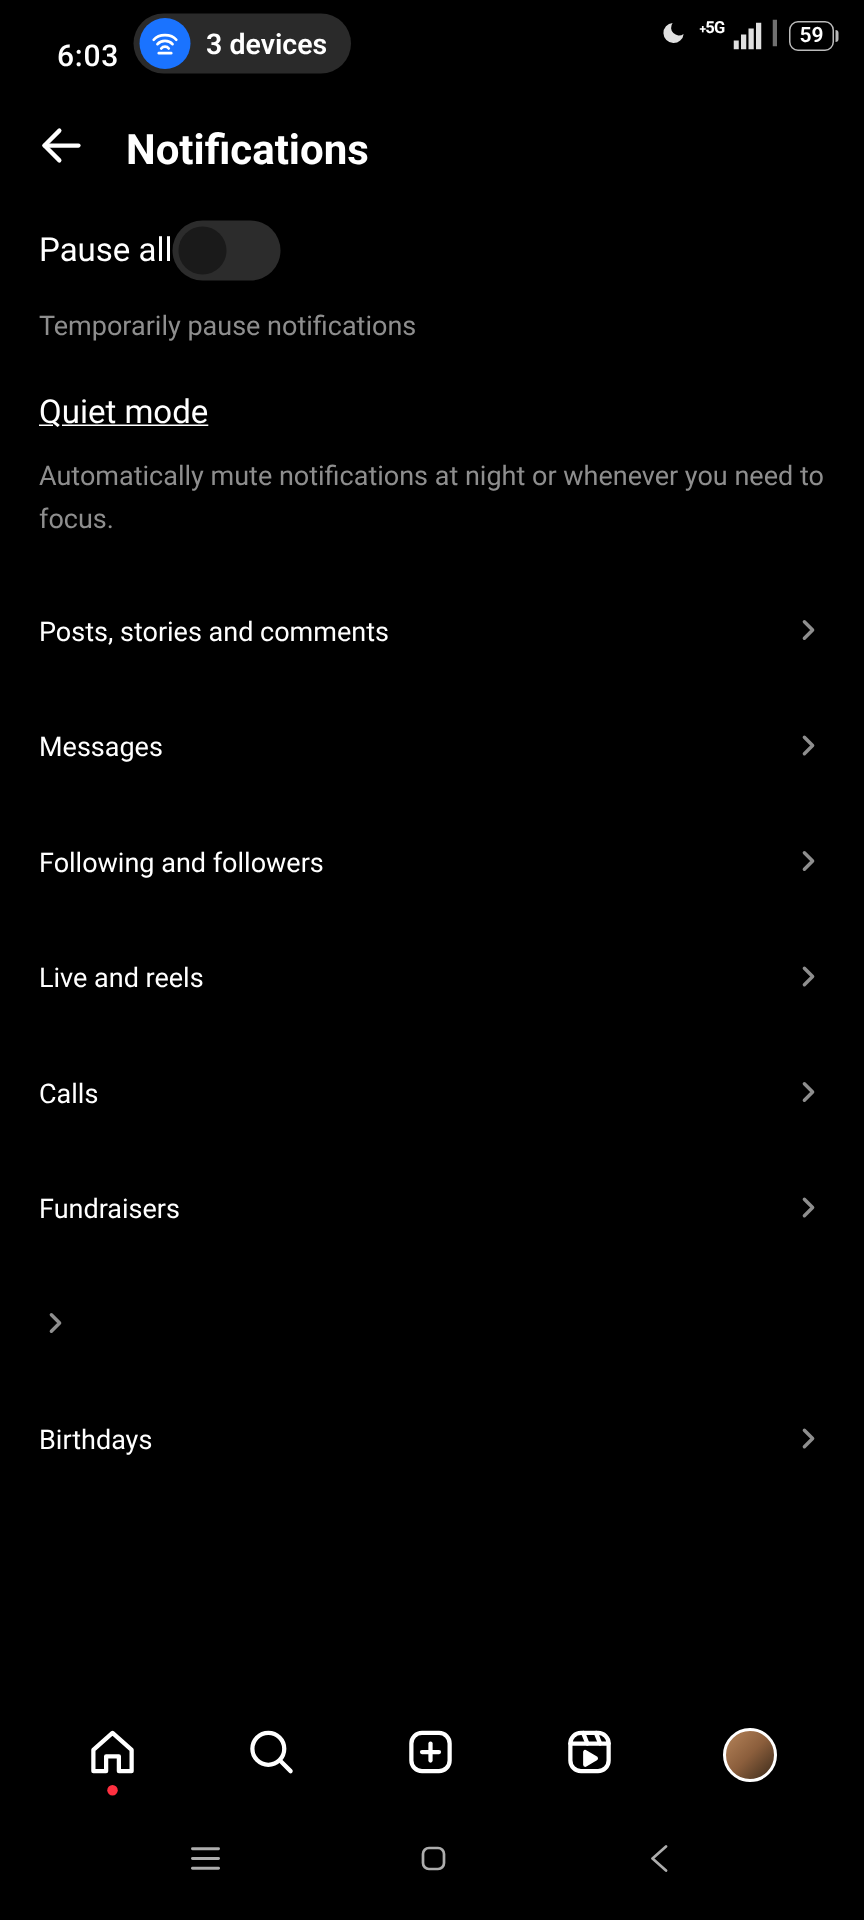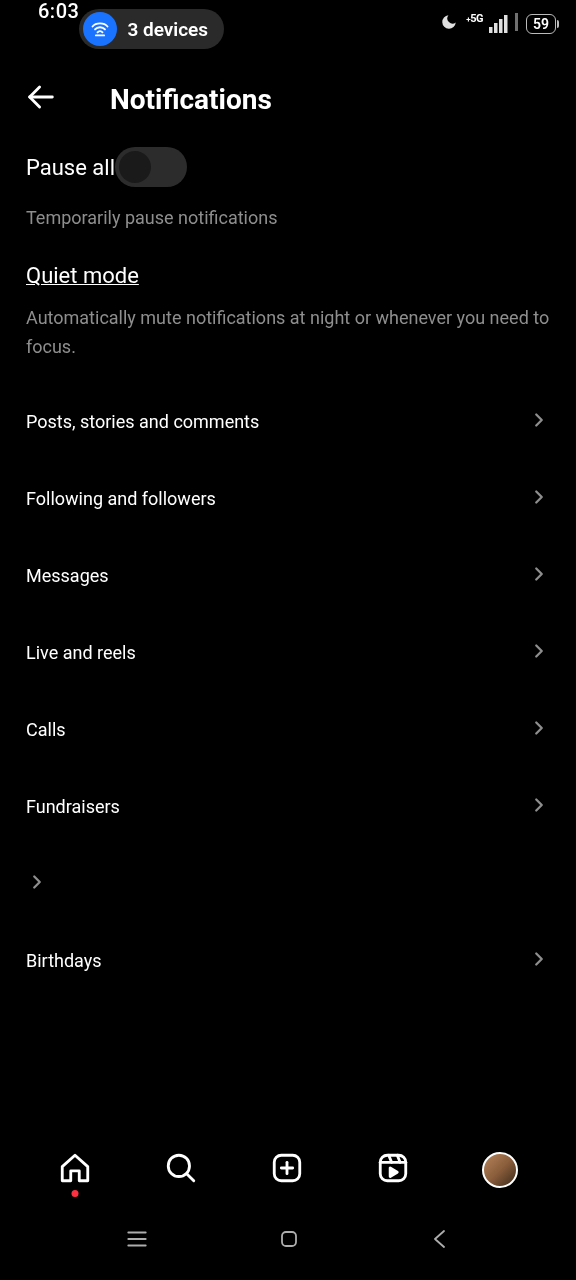--- a/index.html
+++ b/index.html
@@ -16,21 +16,21 @@
     
     .status-bar {
       height: 48px;
       display: flex;
       align-items: center;
       justify-content: space-between;
       padding: 0 20px 0 38px;
       font-size: 20px;
       font-weight: 500;
     }
-    .status-left { display: flex; align-items: flex-start; }
+    .status-left { display: flex; align-items: flex-end; gap: 10px; }
     .clock-time { font-weight: 500; letter-spacing: 0.5px;}
     .devices-pill {
       display: flex;
       align-items: center;
       gap: 10px;
       background: #2a2a2a;
       border-radius: 22px;
       padding: 3px 16px 3px 4px;
       font-size: 19px;
       font-weight: 600;
@@ -63,21 +63,21 @@
       height: 8px;
       background: #bbb;
       border-radius: 0 2px 2px 0;
     }
 
     
     .header {
       display: flex;
       align-items: center;
       padding: 32px 24px 20px 24px;
-      gap: 52px;
+      gap: 26px;
     }
     .back-arrow { cursor: pointer; }
     .page-title { font-size: 28px; font-weight: 700; }
 
     
     .content {
       padding: 0 26px;
       height: 1042px;
       overflow: hidden;
     }
@@ -249,30 +249,30 @@
   <div class="item-row">
     <span class="item-label">Posts, stories and comments</span>
     <span class="chevron">
       <svg width="22" height="22" viewBox="0 0 24 24" fill="none" stroke="currentColor" stroke-width="2.5" stroke-linecap="round" stroke-linejoin="round">
           <polyline points="9 18 15 12 9 6"></polyline>
         </svg>
     </span>
   </div>
 
   <div class="item-row">
+    <span class="item-label">Messages</span>
+    <span class="chevron">
+      <svg width="22" height="22" viewBox="0 0 24 24" fill="none" stroke="currentColor" stroke-width="2.5" stroke-linecap="round" stroke-linejoin="round">
+          <polyline points="9 18 15 12 9 6"></polyline>
+        </svg>
+    </span>
+  </div>
+
+  <div class="item-row">
     <span class="item-label">Following and followers</span>
-    <span class="chevron">
-      <svg width="22" height="22" viewBox="0 0 24 24" fill="none" stroke="currentColor" stroke-width="2.5" stroke-linecap="round" stroke-linejoin="round">
-          <polyline points="9 18 15 12 9 6"></polyline>
-        </svg>
-    </span>
-  </div>
-
-  <div class="item-row">
-    <span class="item-label">Messages</span>
     <span class="chevron">
       <svg width="22" height="22" viewBox="0 0 24 24" fill="none" stroke="currentColor" stroke-width="2.5" stroke-linecap="round" stroke-linejoin="round">
           <polyline points="9 18 15 12 9 6"></polyline>
         </svg>
     </span>
   </div>
 
   <div class="item-row">
     <span class="item-label">Live and reels</span>
     <span class="chevron">

